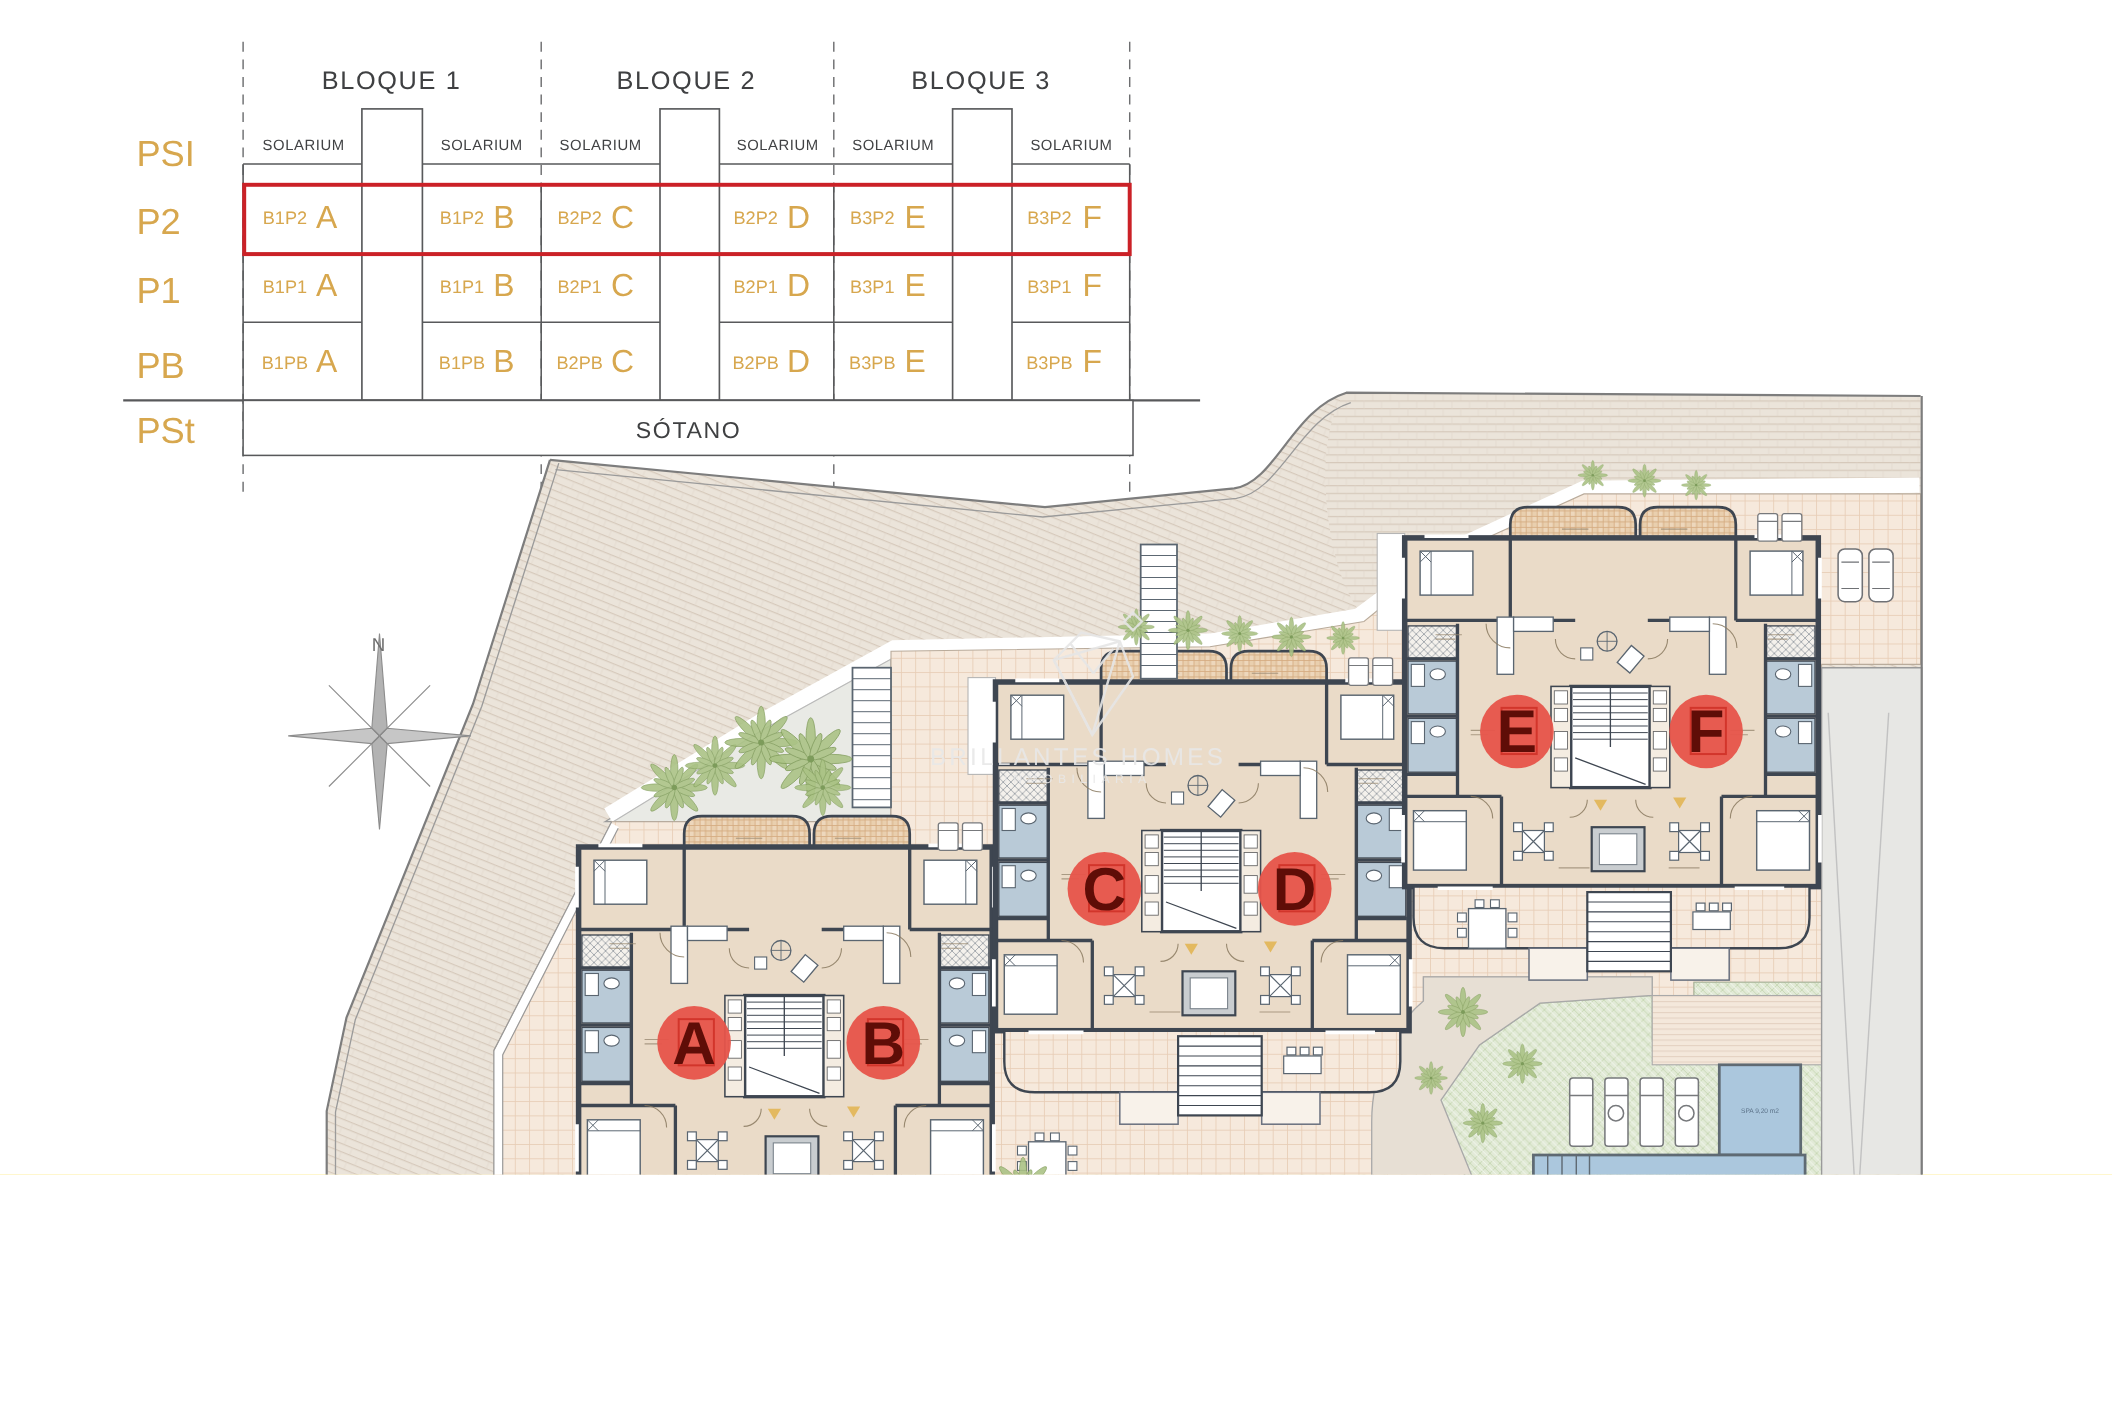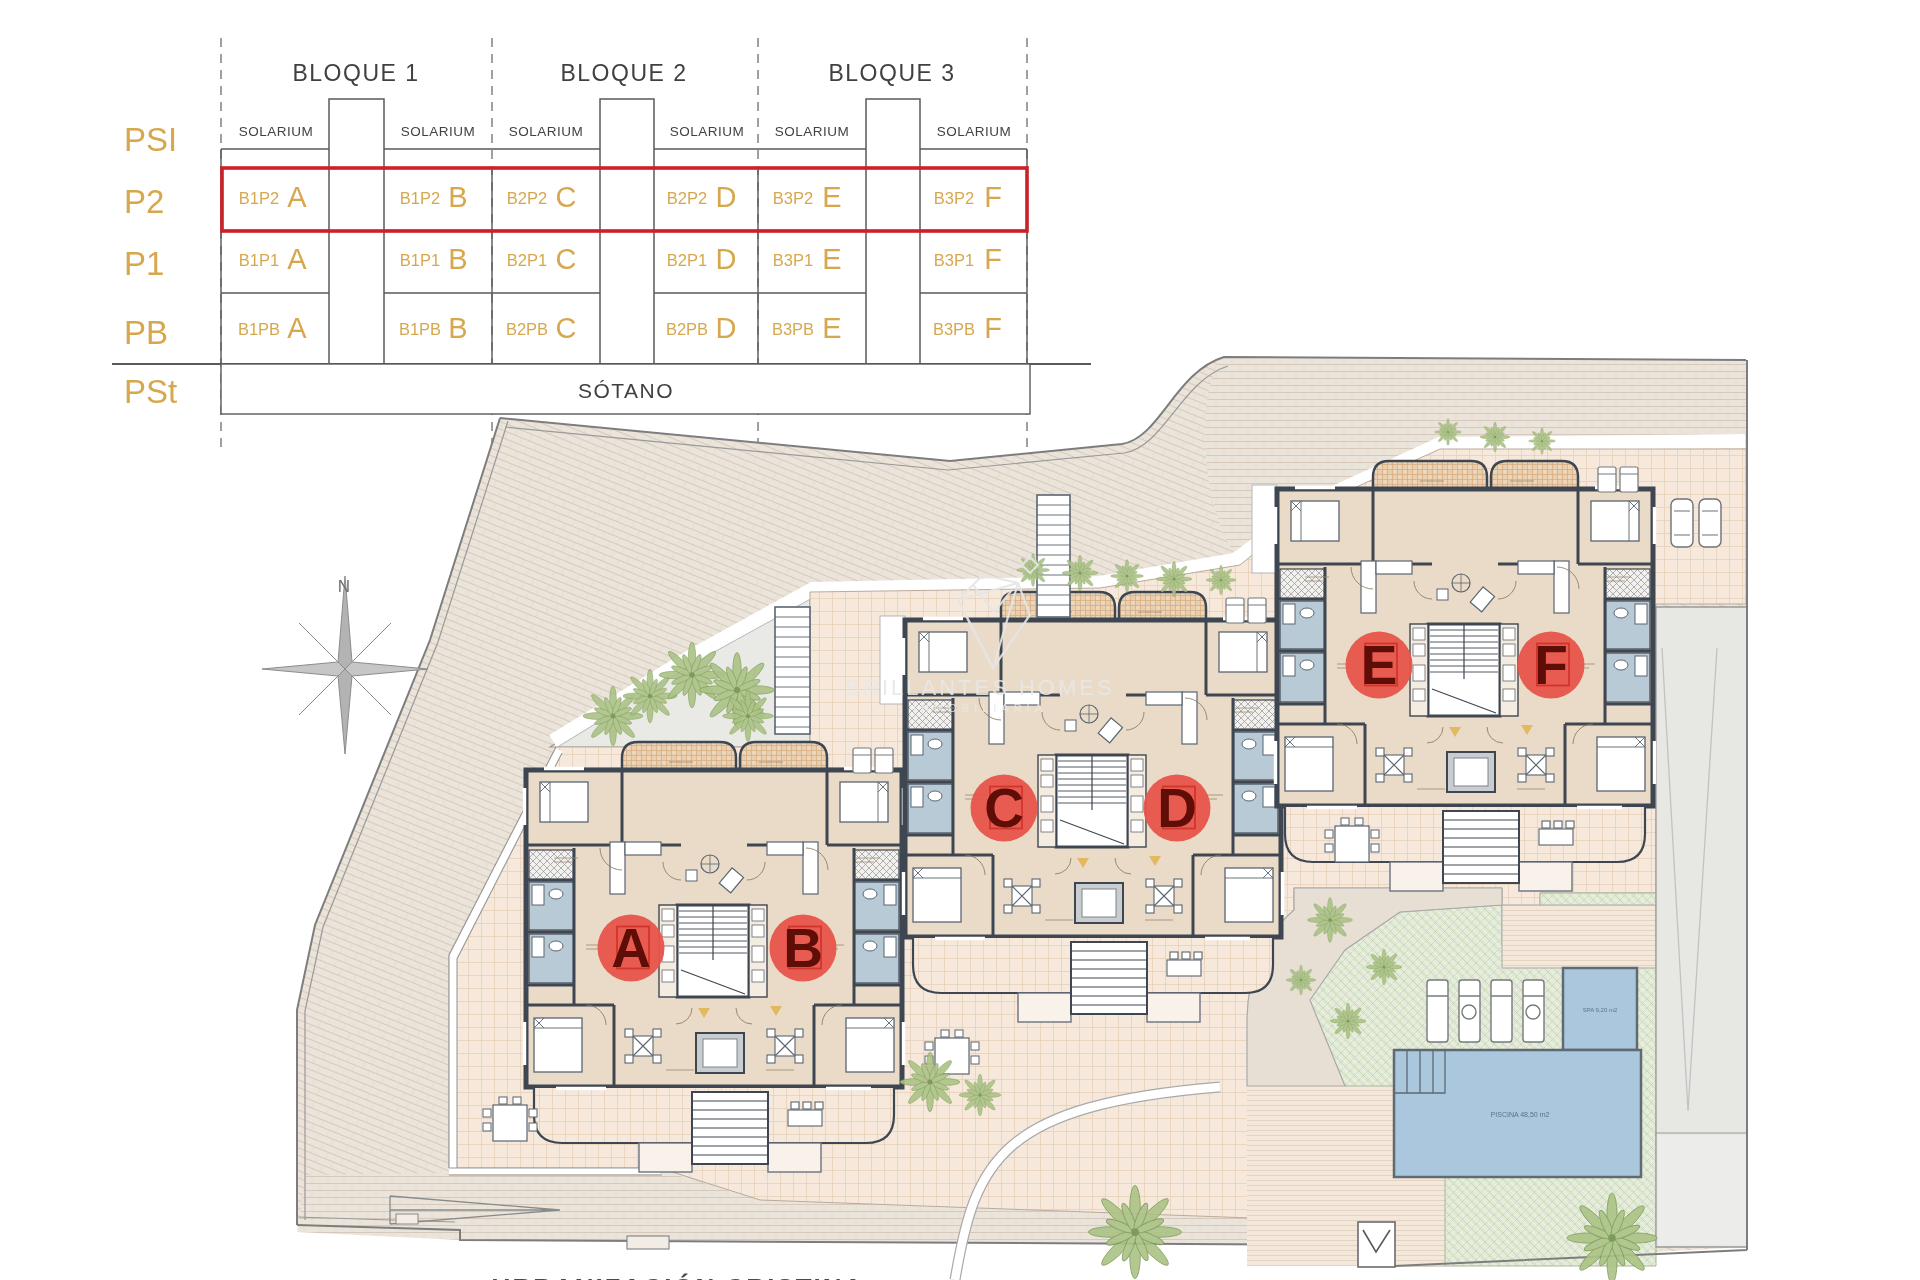--- a/index.html
+++ b/index.html
@@ -1,17 +1,17 @@
 <!DOCTYPE html>
 <html><head>
 <meta charset="utf-8">
 <style>
 html,body{margin:0;padding:0;background:#ffffff;}
 *{font-family:"Liberation Sans",sans-serif;}
-#page{position:relative;width:1920px;height:1280px;overflow:hidden;background:#fde047;}
+#page{position:relative;width:1920px;height:1068px;overflow:hidden;background:#fde047;}
 svg text{font-family:"Liberation Sans",sans-serif;}
 </style>
 </head>
 <body>
 <div id="page">
 <svg width="1920" height="1280" viewBox="0 0 1920 1280">
 <defs>
 <pattern id="cobble" width="16" height="14" patternUnits="userSpaceOnUse" patternTransform="rotate(22)">
   <rect width="16" height="14" fill="#ebe4da"></rect>
   <path d="M0,0.5 H16 M0,7.5 H16" stroke="#d6c9bb" stroke-width="1" fill="none"></path>

